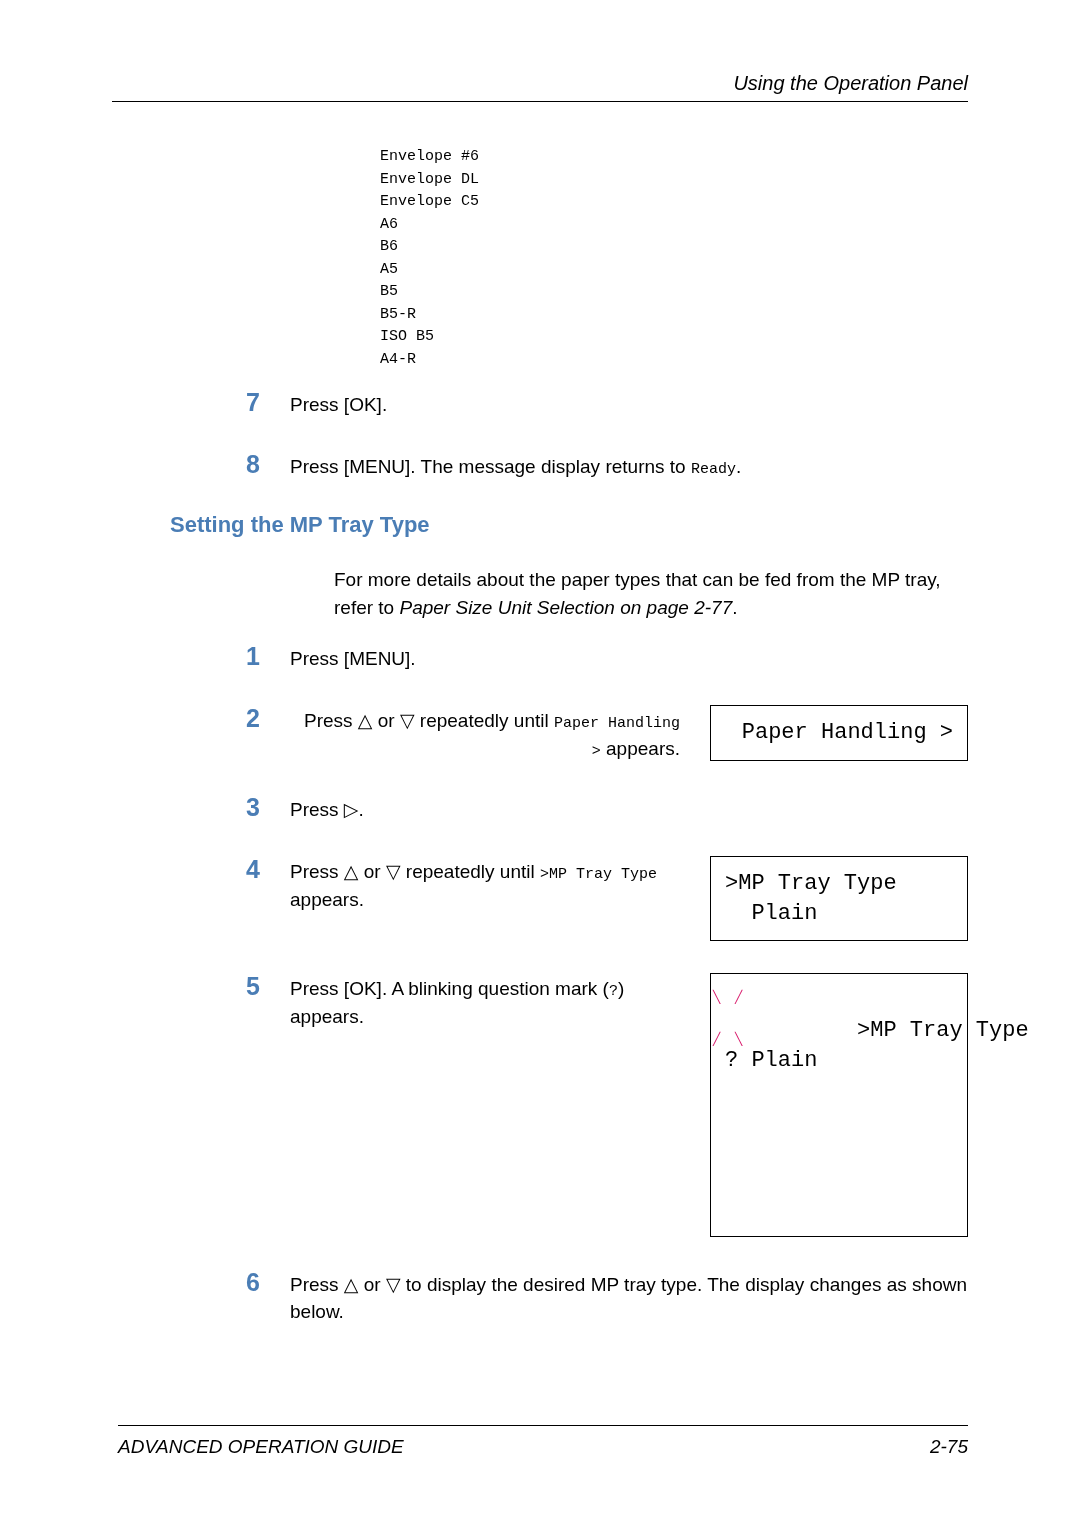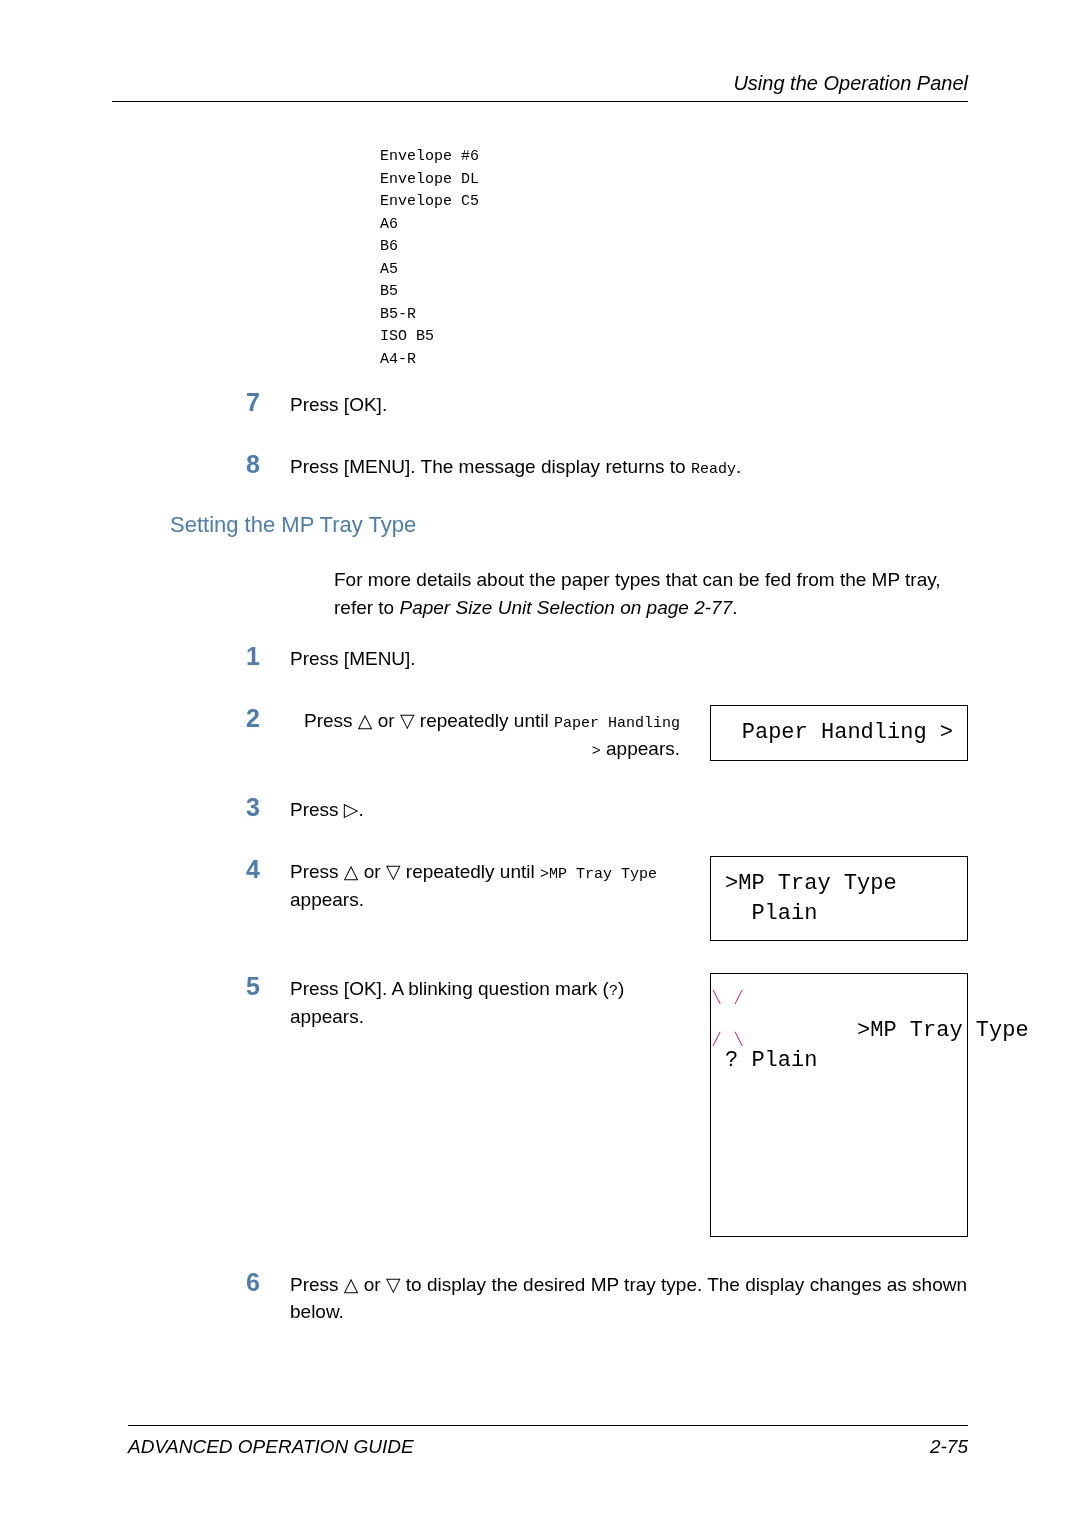--- a/index.html
+++ b/index.html
@@ -63,21 +63,21 @@
       gap: 30px;
       align-items: flex-start;
     }
     .step-text {
       flex: 1;
       line-height: 1.45;
       padding-top: 2px;
     }
     .section-heading {
       color: #4a7db5;
-      font-weight: normal;
+      font-weight: bold;
       font-size: 22px;
       margin: 28px 0 28px 58px;
     }
     .intro-para {
       margin-left: 222px;
       margin-bottom: 22px;
       line-height: 1.45;
     }
     .display-box {
       border: 1.5px solid #000;
@@ -90,21 +90,21 @@
       white-space: pre;
     }
     .bold { font-weight: normal; }
     .italic { font-style: italic; }
     .tri {
       font-family: Arial, sans-serif;
     }
     .footer {
       position: absolute;
       bottom: 70px;
-      left: 128px;
+      left: 118px;
       right: 112px;
       border-top: 1.5px solid #000;
       padding-top: 10px;
       display: flex;
       justify-content: space-between;
       font-style: italic;
       font-size: 19px;
     }
     .blink-box {
       position: relative;

